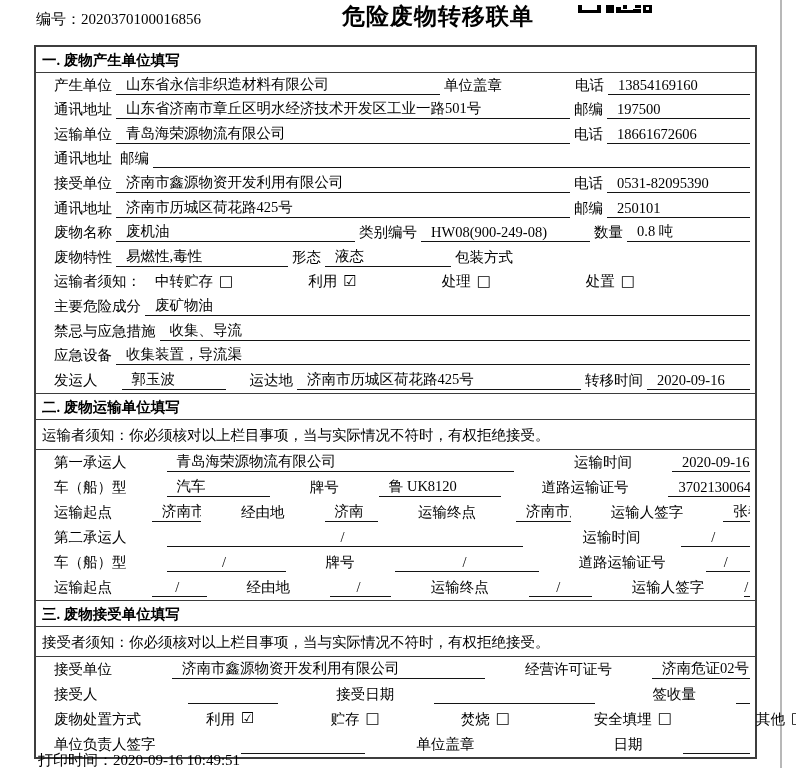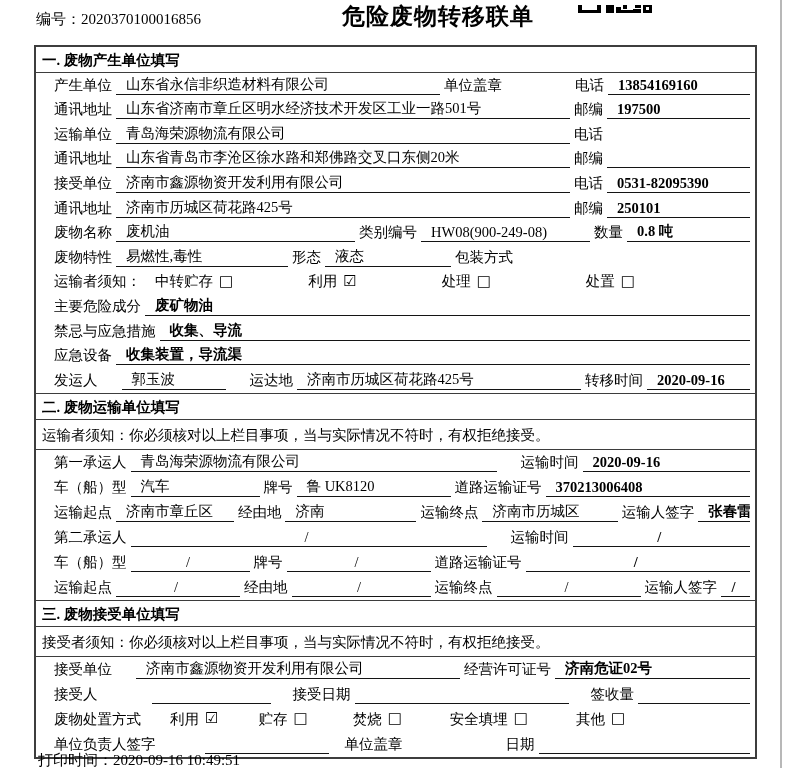--- a/index.html
+++ b/index.html
@@ -13,24 +13,24 @@
   .hdr{position:relative;height:45px;}
   .serial{position:absolute;left:36px;top:10px;font-size:15px;white-space:nowrap;}
   .doc-title{position:absolute;left:0;right:0;top:1px;text-align:center;
     font-size:23px;font-weight:700;letter-spacing:1px;transform:translateX(40px);}
   .formbox{position:absolute;left:34px;top:45px;width:719px;border:2px solid #3d3d3d;background:#fff;}
   .sec-title{font-weight:700;height:20px;line-height:20px;padding:3px 20px 2px 6px;
     border-bottom:1.6px solid #3d3d3d;}
   .sec-title.mid{border-top:1.6px solid #3d3d3d;}
   .notice{padding:6px 6px 4px 6px;border-bottom:1.6px solid #3d3d3d;white-space:nowrap;}
   .r{display:flex;align-items:flex-end;height:24.6px;padding:0 5px 3px 2px;box-sizing:border-box;margin-left:12px;}
-  .r2{height:25px;}
+  .r2{height:25px;gap:36px;}
   .l{white-space:nowrap;padding:0 4px;}
   .f{border-bottom:1.1px solid #141414;padding:0 4px 0 10px;white-space:nowrap;overflow:hidden;}
-  .g{flex:1 1 auto;font-weight:bold;}
+  .g{flex:1 1 auto;}
   .c{text-align:center;padding-left:0;}
   .opt{display:inline-flex;align-items:center;white-space:nowrap;}
   .cb{font-size:15px;line-height:1.05;padding-left:6px;font-family:"DejaVu Sans",sans-serif;}
   .footer{position:absolute;left:38px;top:751px;font-size:15px;white-space:nowrap;}
 </style>
 </head>
 <body>
 
 <div class="scan-line"></div>
 
@@ -75,25 +75,25 @@
     <span class="l">通讯地址</span>
     <span class="f" style="width:440px">山东省济南市章丘区明水经济技术开发区工业一路501号</span>
     <span class="l">邮编</span>
     <span class="f g">197500</span>
   </div>
 
   <div class="r">
     <span class="l">运输单位</span>
     <span class="f" style="width:440px">青岛海荣源物流有限公司</span>
     <span class="l">电话</span>
+    <span class="f g">18661672606</span>
   </div>
 
   <div class="r">
     <span class="l">通讯地址</span>
-    <span class="f" style="width:440px">山东省青岛市李沧区徐水路和郑佛路交叉口东侧20米</span>
     <span class="l">邮编</span>
     <span class="f g"></span>
   </div>
 
   <div class="r">
     <span class="l">接受单位</span>
     <span class="f" style="width:440px">济南市鑫源物资开发利用有限公司</span>
     <span class="l">电话</span>
     <span class="f g">0531-82095390</span>
   </div>

